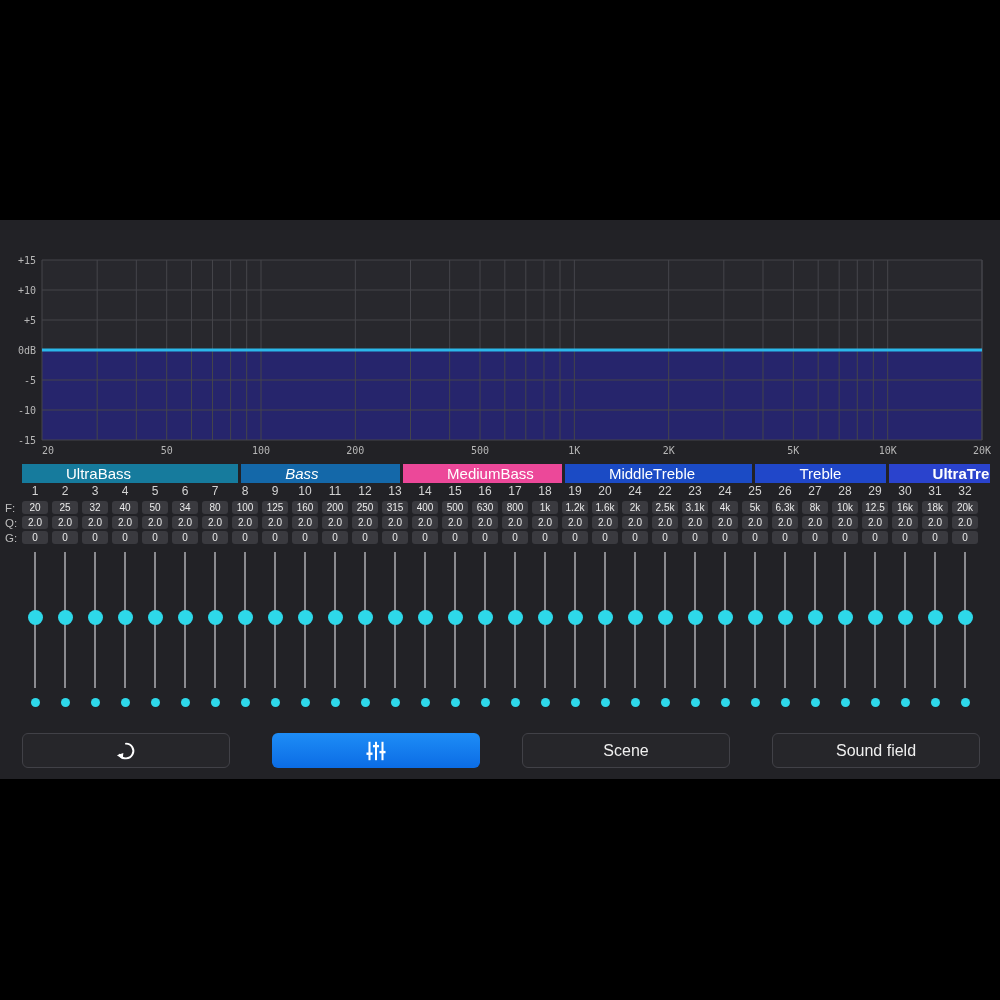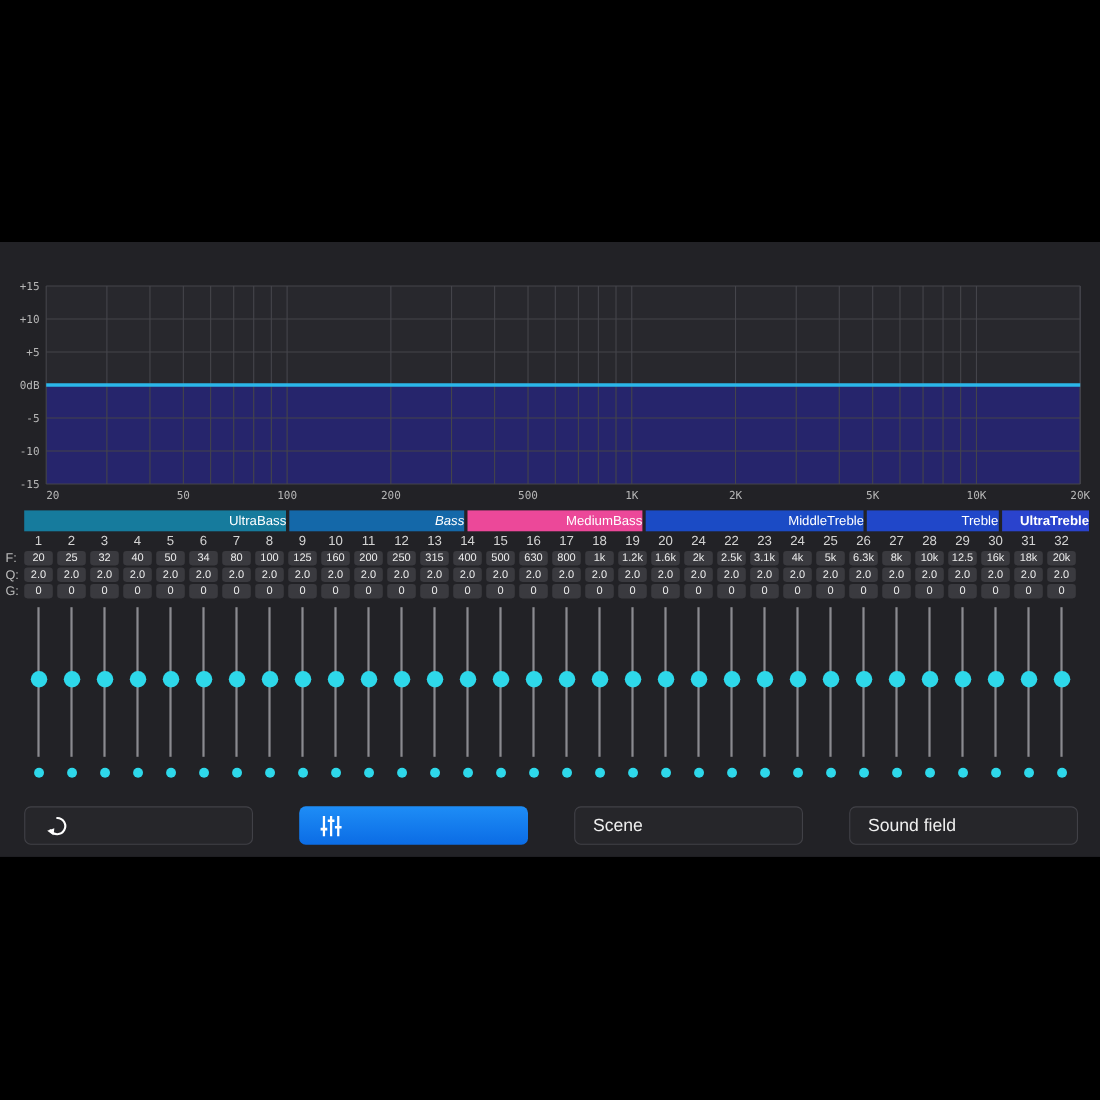--- a/index.html
+++ b/index.html
@@ -10,41 +10,41 @@
   .statusbar{position:absolute;left:0;top:220px;width:1000px;height:38px;background:#000;}
   .statusbar .navic{position:absolute;top:9px;}
   .sb-time{position:absolute;right:12px;top:8px;color:#fff;font-size:18px;font-weight:bold;letter-spacing:.5px;}
 
   
   .app{position:absolute;left:0;top:220px;width:1000px;height:559px;background:var(--panel,#222226);}
 
   .chart{position:absolute;left:0;top:36px;width:1000px;height:205px;display:block;}
 
   .bands{position:absolute;left:22px;top:244px;width:968px;height:19px;display:flex;gap:3px;}
-  .band{height:19px;color:#fff;font-size:12px;line-height:19px;text-align:right;overflow:hidden;white-space:nowrap;}
+  .band{height:19px;color:#fff;font-size:15px;line-height:19px;text-align:left;overflow:hidden;white-space:nowrap;padding-left:44px;}
 
   .rowlabels .rl{position:absolute;left:5px;width:18px;color:#bdbdbd;font-size:11.5px;line-height:13px;}
   .rl-f{top:282px;} .rl-q{top:297px;} .rl-g{top:312px;}
 
   .grid{position:absolute;left:20px;top:264px;width:960px;display:flex;}
   .col{width:30px;display:flex;flex-direction:column;align-items:center;}
   .ch-num{height:15px;font-size:12px;line-height:15px;color:#d4d4d4;}
   .vbox{width:26px;height:13px;margin-top:2px;background:var(--box,#3a3a3f);border-radius:3px;
         font-size:10px;line-height:13px;color:#ebebeb;text-align:center;overflow:hidden;}
 
   .sliders{position:absolute;left:20px;top:328px;width:960px;height:165px;display:flex;}
   .scol{position:relative;width:30px;height:165px;}
   .strack{position:absolute;left:14px;top:4px;width:2px;height:136px;background:#8b8b90;}
   .sknob{position:absolute;left:7.5px;width:15px;height:15px;border-radius:50%;background:var(--accent,#2ed8ea);}
   .sdot{position:absolute;left:10.5px;top:150px;width:9px;height:9px;border-radius:50%;background:var(--accent,#2ed8ea);}
 
   .btnrow{position:absolute;left:0;top:513px;width:1000px;height:35px;}
   .btn{position:absolute;top:0;width:208px;height:35px;background:#26262a;border:1px solid #414147;
        border-radius:6px;color:#efefef;font-size:16px;font-family:"Liberation Sans",sans-serif;
-       display:flex;align-items:center;justify-content:flex-start;padding:16px;cursor:pointer;}
+       display:flex;align-items:center;justify-content:center;padding:16px;cursor:pointer;}
   .btn-active{background:linear-gradient(180deg,var(--blue-top,#1e8df6),var(--blue-bot,#0b6ce5));border:none;}
   .b-reset{left:22px;} .b-eq{left:272px;} .b-scene{left:522px;} .b-sf{left:772px;}
 
   svg text{font-family:"DejaVu Sans Mono",monospace;}
   svg[data-name="cast-icon"] *{stroke:var(--cast,#ee4b33);}
 </style>
 </head>
 <body>
 
 <div class="screen" data-name="screen">

